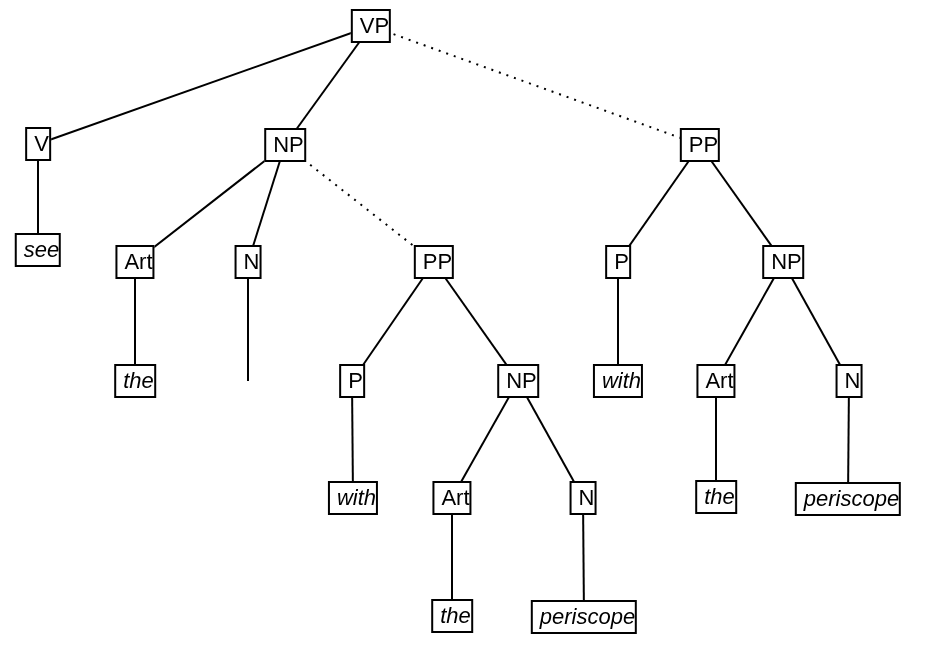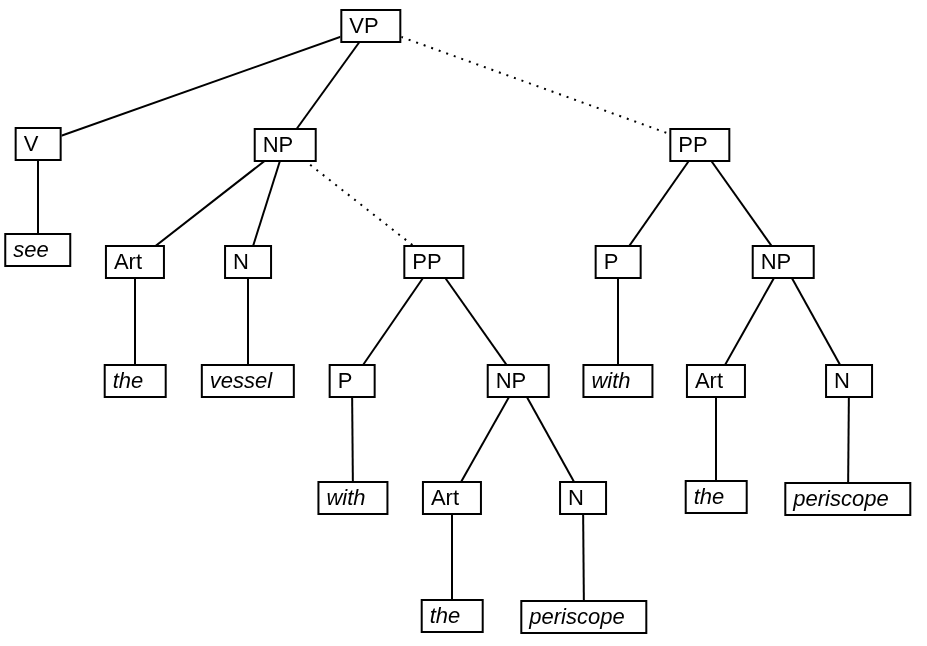--- a/index.html
+++ b/index.html
@@ -22,21 +22,21 @@
     width: 927px;
     height: 646px;
     z-index: 0;
   }
   .tree-node {
     position: absolute;
     transform: translate(-50%, -50%);
     z-index: 1;
     background: #ffffff;
     border: 2px solid #000000;
-    padding: 1px 21px 2px 7px;
+    padding: 1px 0 2px 7px;
     font-size: 22px;
     line-height: 27px;
     color: #000000;
     white-space: nowrap;
     text-align: center;
   }
   .tree-node.italic {
     font-style: italic;
   }
 </style>
@@ -74,21 +74,20 @@
     <div class="tree-node" style="left: 38px; top: 144px;">V</div>
     <div class="tree-node" style="left: 285px; top: 145px;">NP</div>
     <div class="tree-node" style="left: 700px; top: 145px;">PP</div>
     <div class="tree-node italic" style="left: 38px; top: 250px;">see</div>
     <div class="tree-node" style="left: 135px; top: 262px;">Art</div>
     <div class="tree-node" style="left: 248px; top: 262px;">N</div>
     <div class="tree-node" style="left: 434px; top: 262px;">PP</div>
     <div class="tree-node" style="left: 618px; top: 262px;">P</div>
     <div class="tree-node" style="left: 783px; top: 262px;">NP</div>
     <div class="tree-node italic" style="left: 135px; top: 381px;">the</div>
-    <div class="tree-node italic" style="left: 248px; top: 381px;">vessel</div>
     <div class="tree-node" style="left: 352px; top: 381px;">P</div>
     <div class="tree-node" style="left: 518px; top: 381px;">NP</div>
     <div class="tree-node italic" style="left: 618px; top: 381px;">with</div>
     <div class="tree-node" style="left: 716px; top: 381px;">Art</div>
     <div class="tree-node" style="left: 849px; top: 381px;">N</div>
     <div class="tree-node italic" style="left: 353px; top: 498px;">with</div>
     <div class="tree-node" style="left: 452px; top: 498px;">Art</div>
     <div class="tree-node" style="left: 583px; top: 498px;">N</div>
     <div class="tree-node italic" style="left: 716px; top: 497px;">the</div>
     <div class="tree-node italic" style="left: 848px; top: 499px;">periscope</div>

